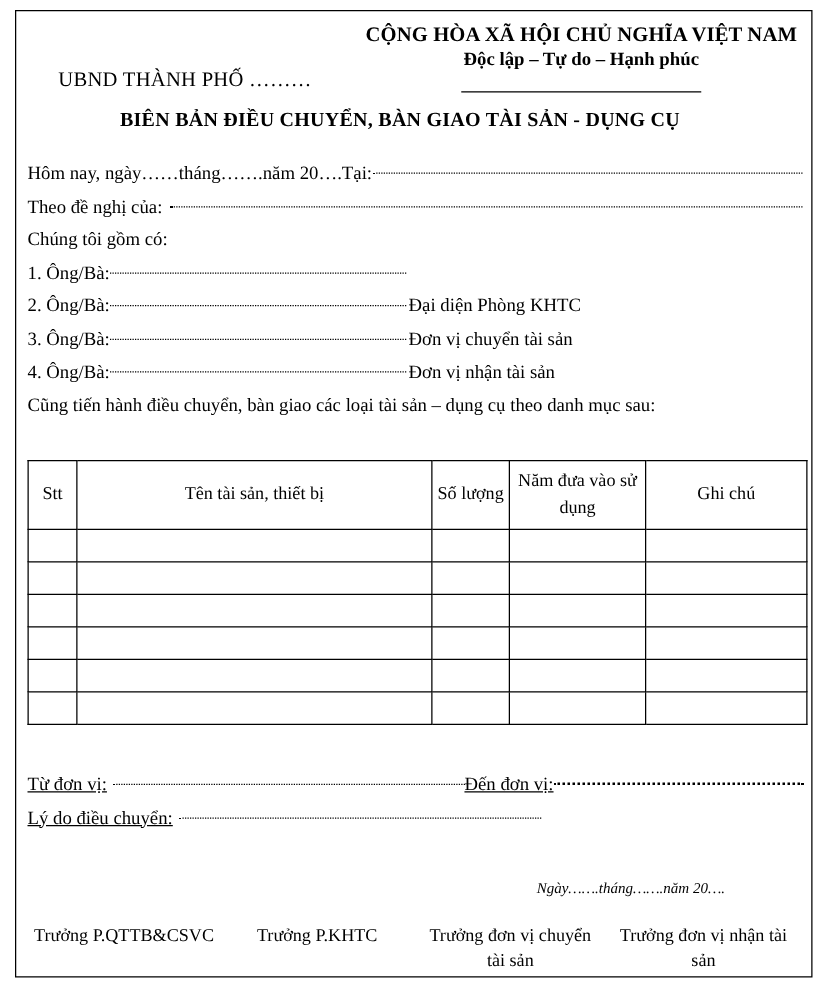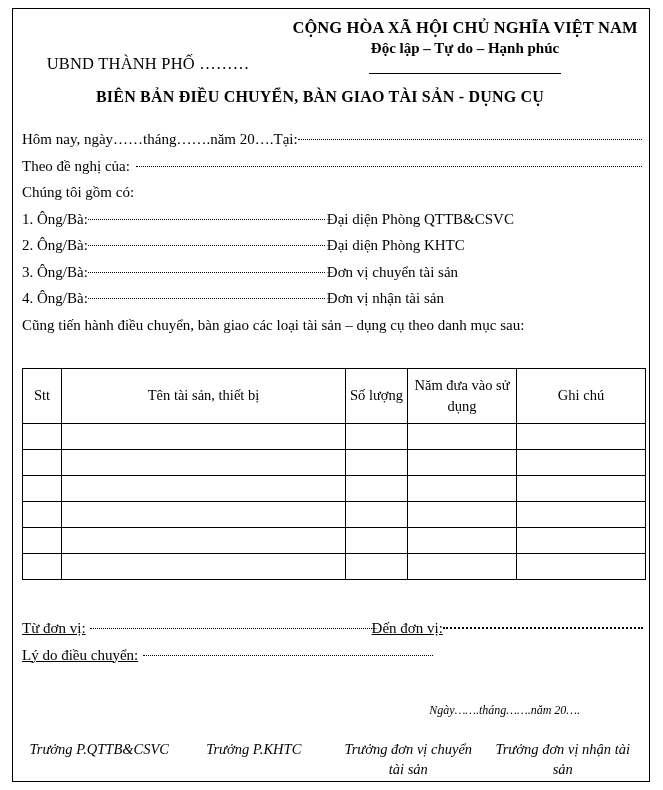--- a/index.html
+++ b/index.html
@@ -168,21 +168,20 @@
     box-sizing: border-box;
   }
 
   
   .signatures {
     position: absolute;
     left: 22px;
     top: 740px;
     width: 618px;
     display: flex;
-    font-style: italic;
   }
   .sign-col {
     flex: 1;
     text-align: center;
     font-size: 14.5px;
     line-height: 1.35;
     padding: 0 4px;
     box-sizing: border-box;
   }
 </style>
@@ -215,21 +214,20 @@
     <div class="line">
       <span class="txt">Theo đề nghị của:</span>
       <span class="dots-fill" style="margin-left:6px;"></span>
     </div>
 
     <div class="plain-line">Chúng tôi gồm có:</div>
 
     <div class="line">
       <span class="txt">1. Ông/Bà:</span>
       <span class="dots-fixed" style="width:237px;"></span>
-      <span class="role">Đại diện Phòng QTTB&amp;CSVC</span>
     </div>
 
     <div class="line">
       <span class="txt">2. Ông/Bà:</span>
       <span class="dots-fixed" style="width:237px;"></span>
       <span class="role">Đại diện Phòng KHTC</span>
     </div>
 
     <div class="line">
       <span class="txt">3. Ông/Bà:</span>

